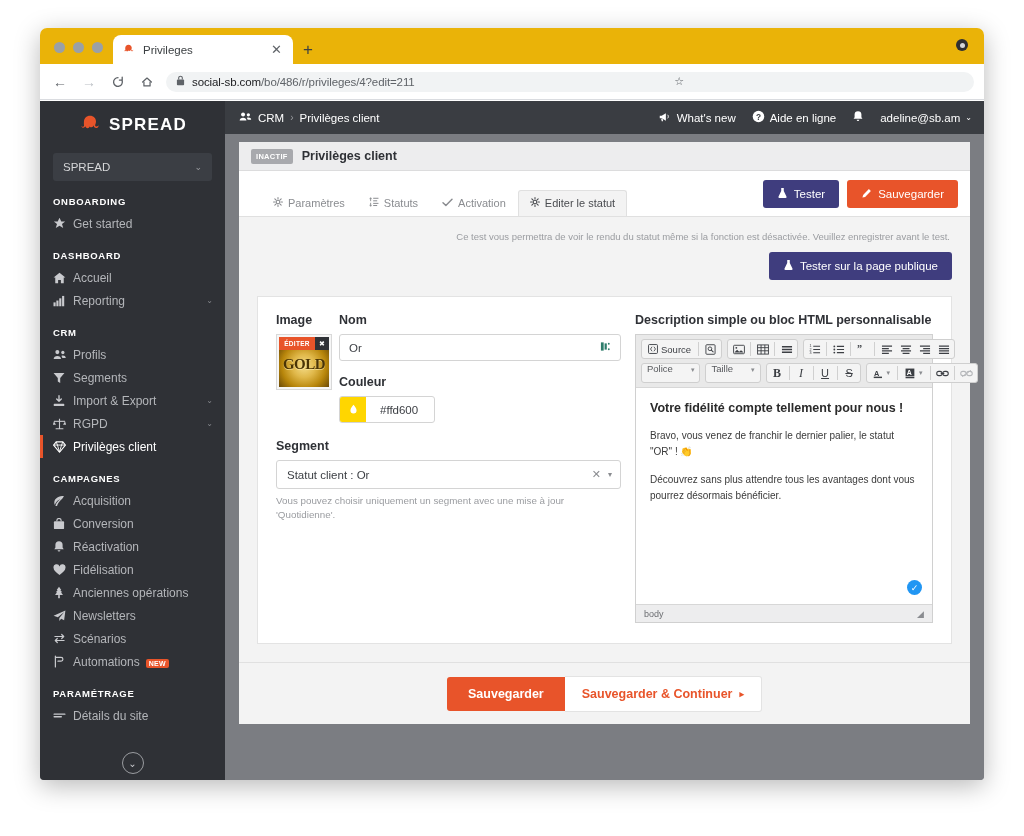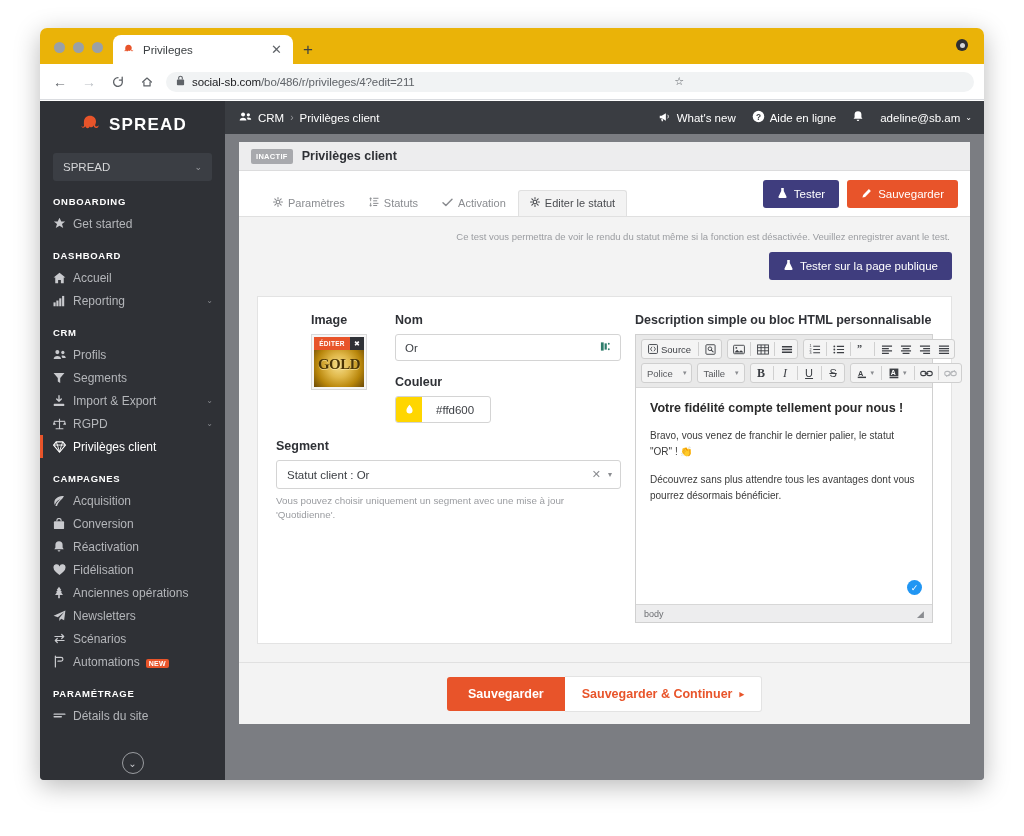--- a/index.html
+++ b/index.html
@@ -312,21 +312,21 @@
     display: flex;
     gap: 14px;
   }
   .col-left { flex: 0 0 345px; }
   .col-right { flex: 1; min-width: 0; }
 
   .fld-label {
     font-size: 12.5px; font-weight: bold; color: #2f3136;
     margin-bottom: 7px;
   }
-  .row-img-nom { display: flex; gap: 28px; margin-left: 35px; }
+  .row-img-nom { display: flex; gap: 7px; }
   .thumb-wrap { flex: 0 0 56px; }
   .thumb {
     width: 56px; height: 56px;
     border: 1px solid #d9d9d9;
     background: #f6f6f6;
     padding: 2px;
     position: relative;
     overflow: hidden;
   }
   .thumb-img {
@@ -445,28 +445,28 @@
   }
   .tb-btn {
     min-width: 19px; height: 18px;
     display: flex; align-items: center; justify-content: center;
     font-size: 10px; color: #3c3f44;
     padding: 0 3px;
   }
   .tb-btn.txt { font-size: 9.5px; gap: 3px; padding: 0 5px; }
   .tb-sep { width: 1px; height: 14px; background: #d0d0d0; margin: 0 2px; }
   .tb-dd {
-    display: flex; align-items: center;
+    display: flex; align-items: flex-end;
     background: #f4f4f4;
     border: 1px solid #cfcfcf;
     border-radius: 3px;
     height: 20px;
     font-size: 9.5px; color: #57595d;
     padding: 8px 5px;
-    gap: 10px;
+    gap: 18px;
   }
   .tb-dd.wide { width: 63px; justify-content: space-between; }
   .tb-dd .arr { font-size: 7px; color: #8a8c90; }
   .tb-btn.dis { color: #b5b7ba; }
   .tb-btn b { font-family: "Liberation Serif", serif; font-size: 12px; }
   .tb-btn i { font-family: "Liberation Serif", serif; font-size: 12px; }
   .tb-btn u { font-size: 11px; }
   .tb-btn s { font-size: 11px; }
 
   .edit-body {

